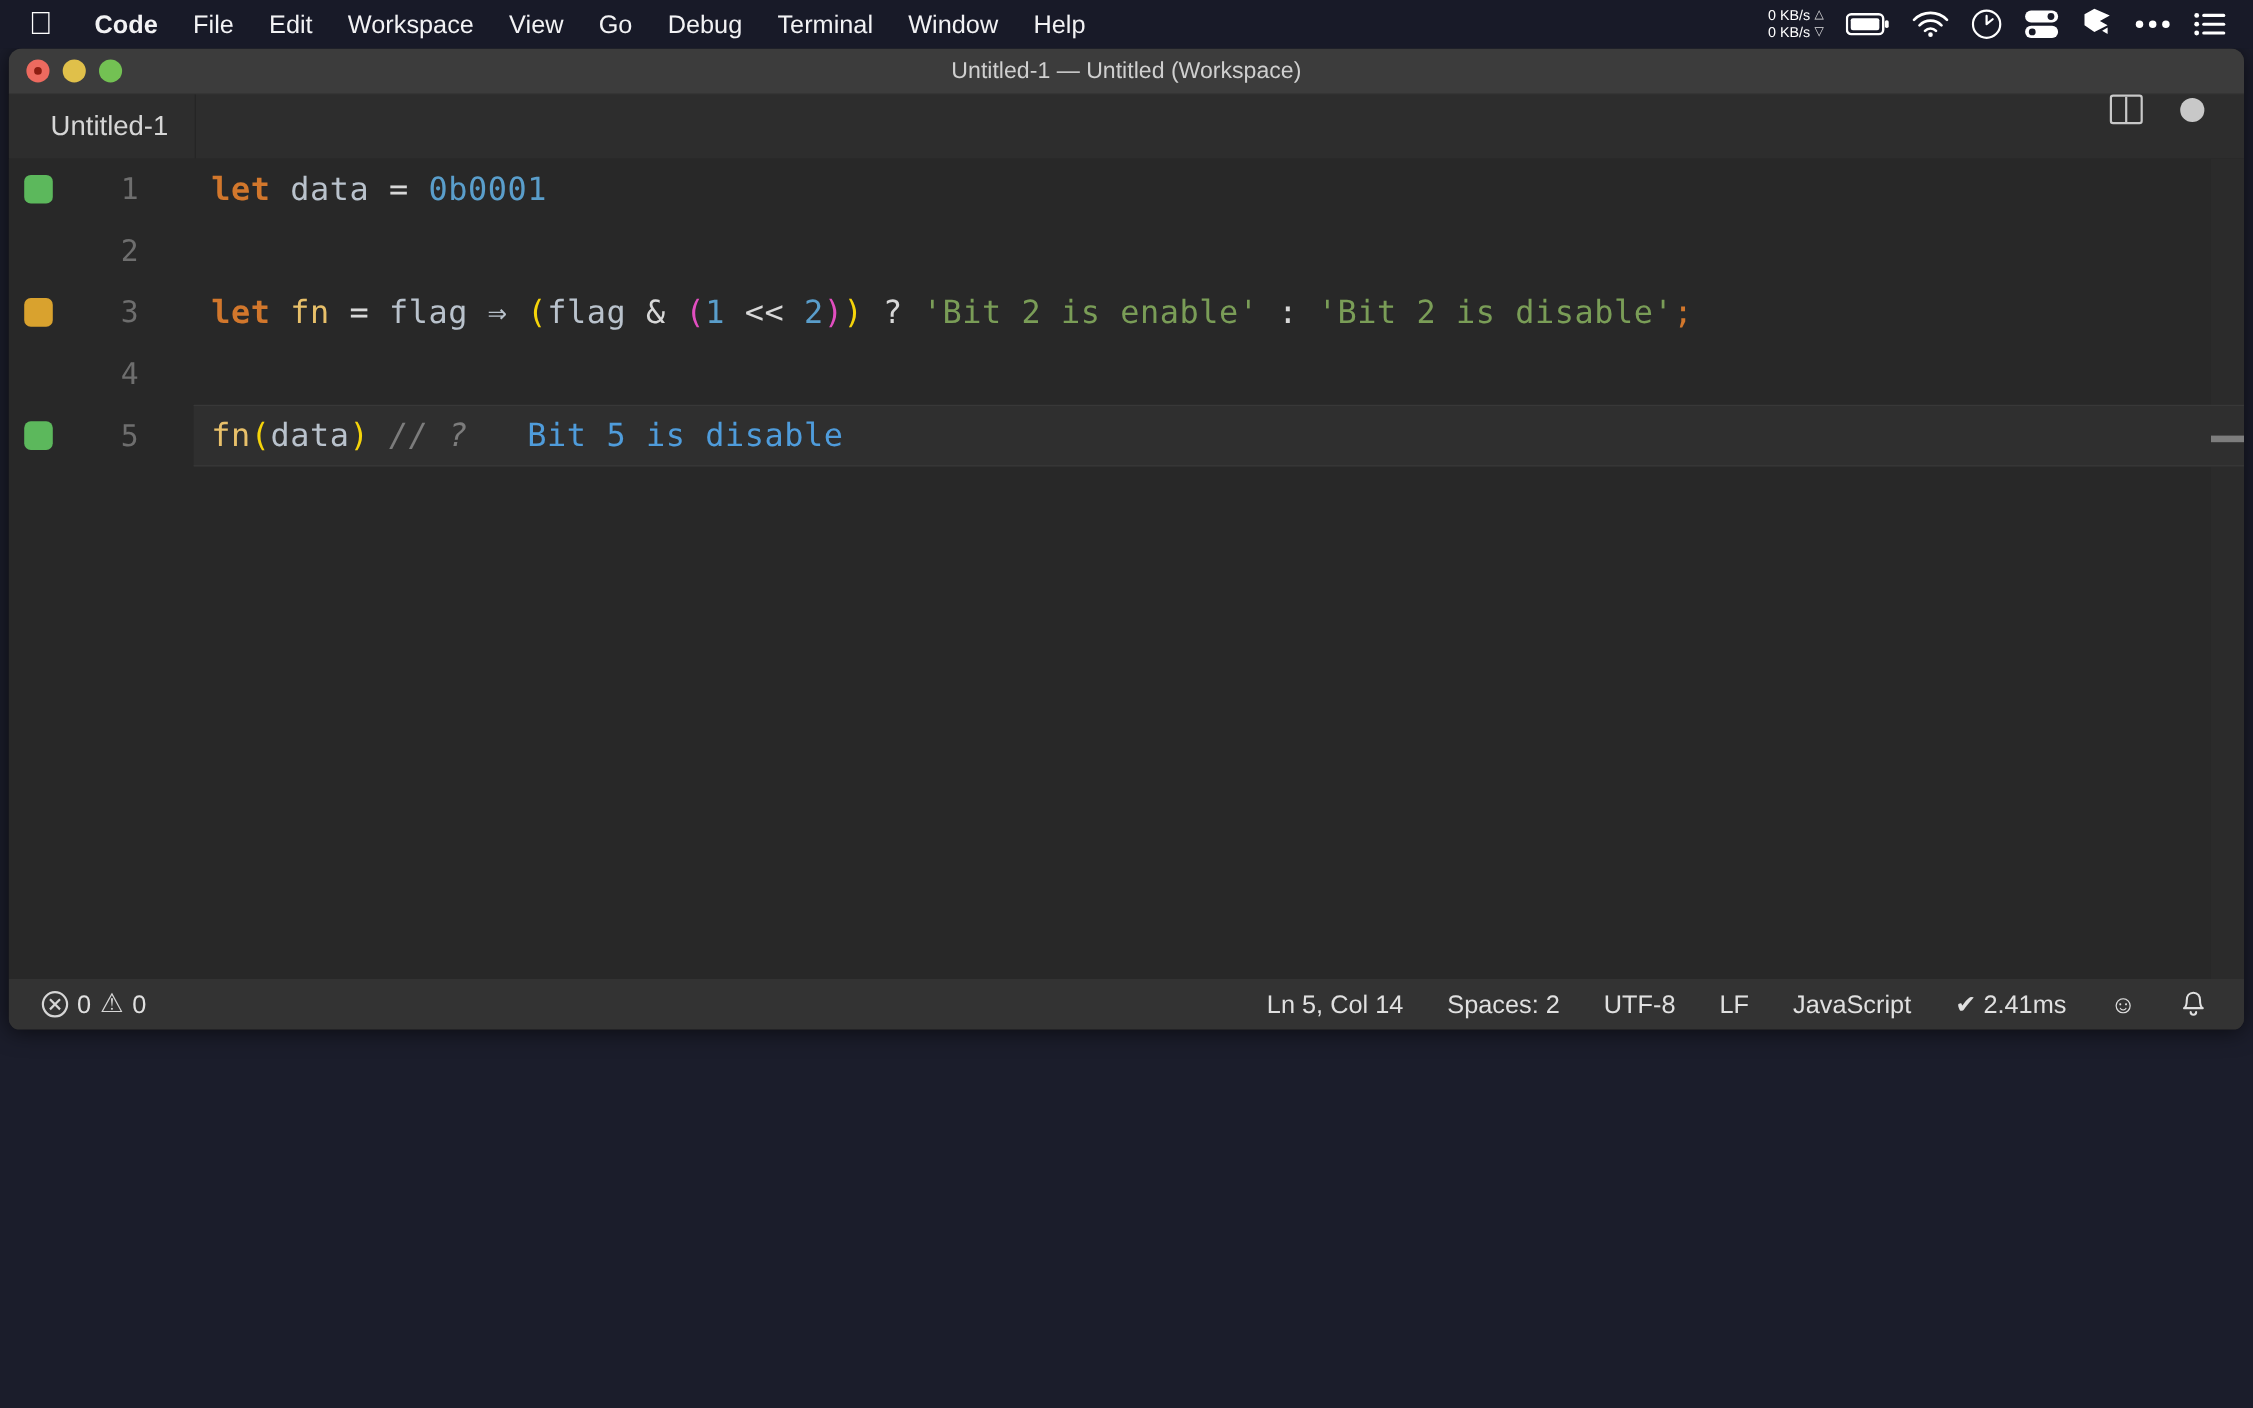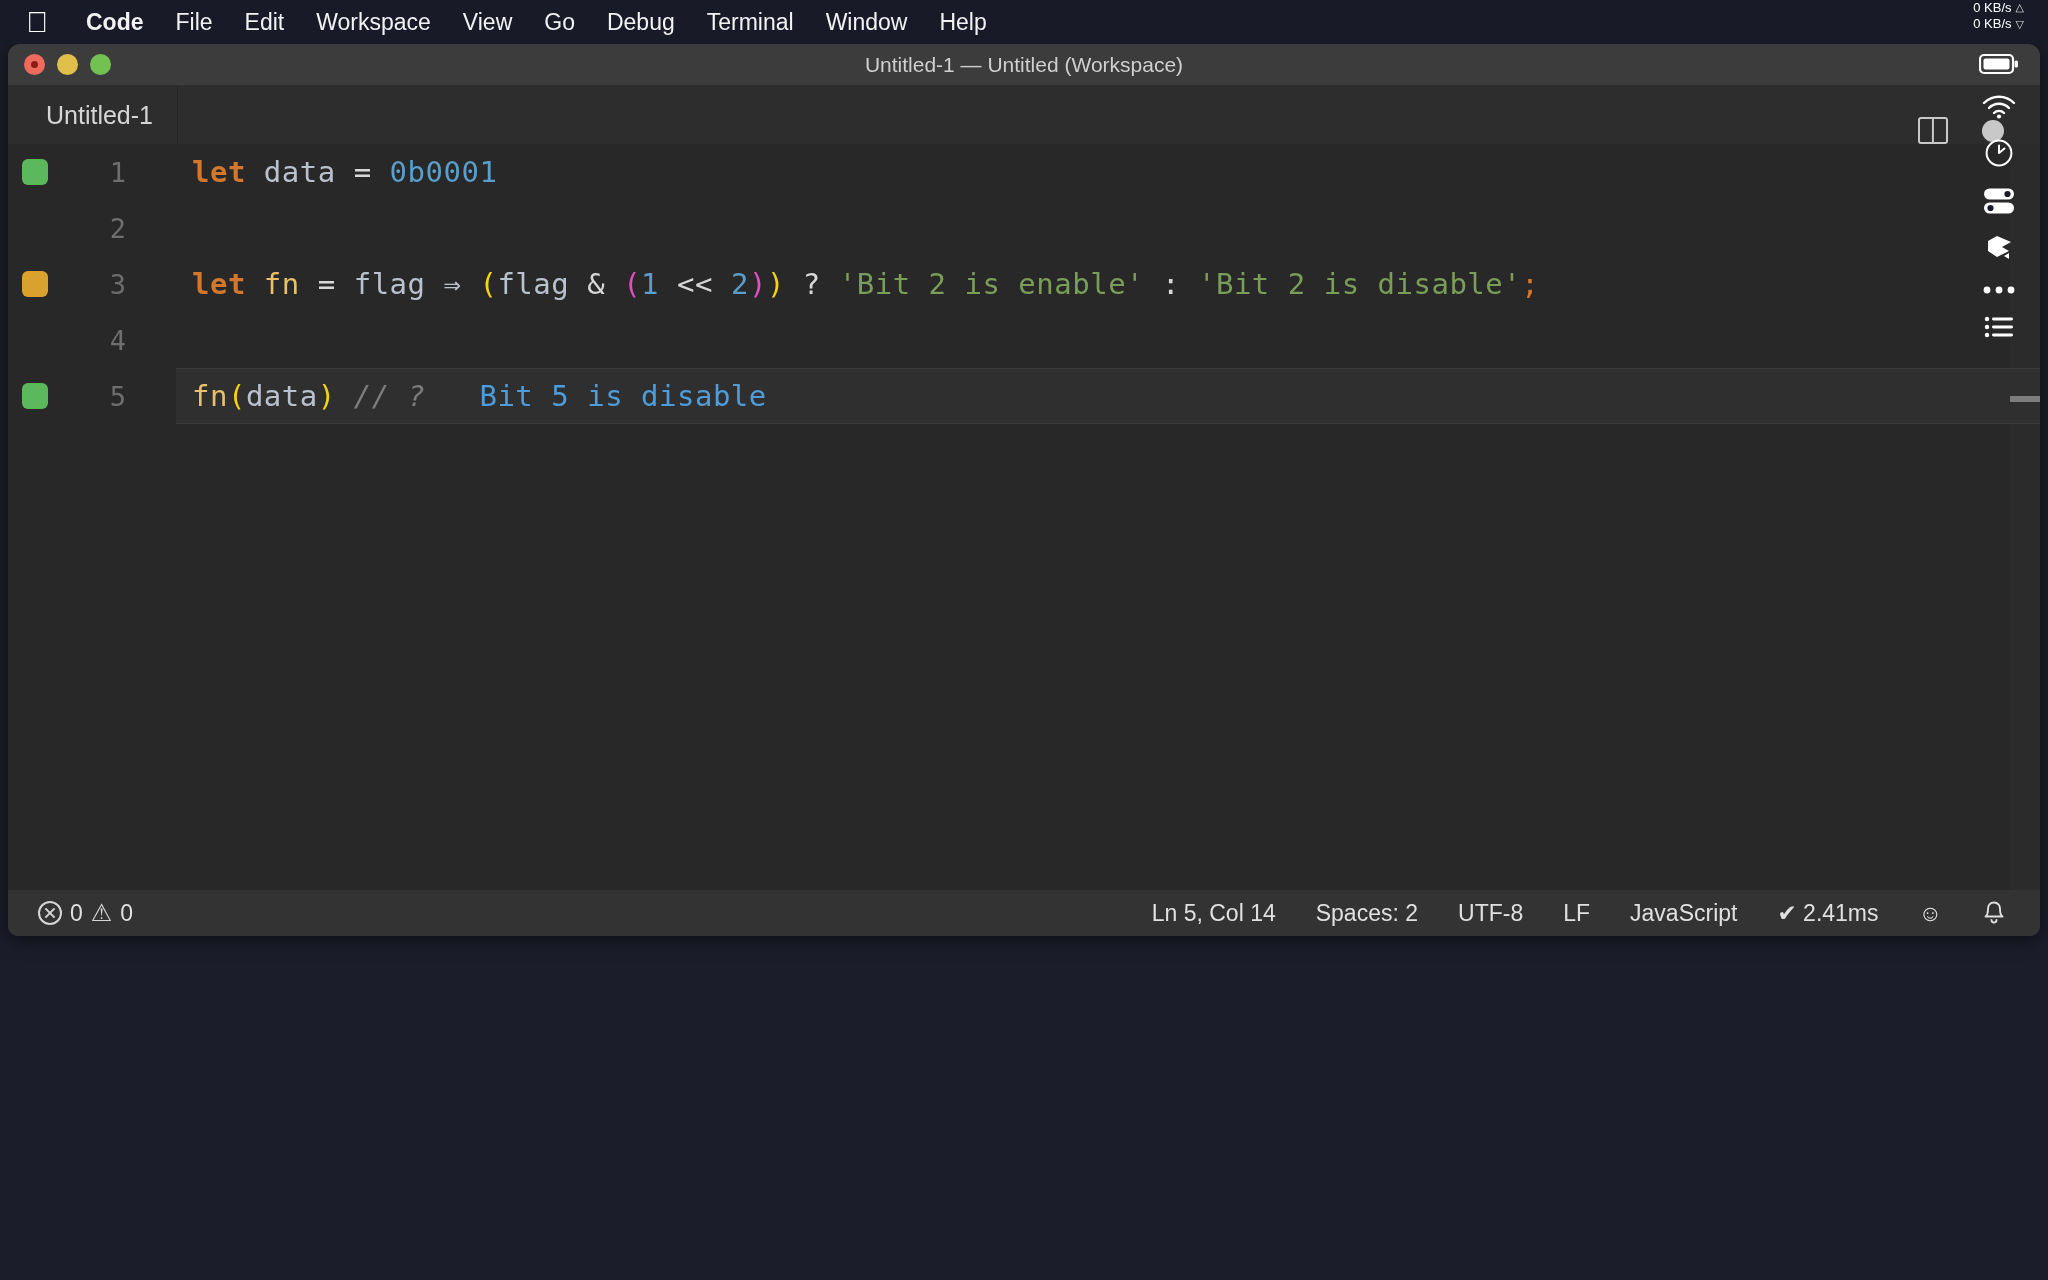--- a/index.html
+++ b/index.html
@@ -25,21 +25,21 @@
     font-size:29px; line-height:1; color:#fff;
   }
   .menu-item{
     font-size:23px; padding:0 16px; height:44px;
     display:flex; align-items:center; white-space:nowrap;
     color:#f2f2f4;
   }
   .menu-item.app-name{ font-weight:bold; }
   #menubar-right{
     margin-left:auto; display:flex; align-items:center;
-    height:44px; padding-right:24px; gap:20px;flex-direction:column;
+    height:44px; padding-right:24px; gap:20px;
   }
   .net-speed{
     display:flex; flex-direction:column; justify-content:center;
     font-size:13px; line-height:1.25; color:#ffffff;
     font-family:"Liberation Sans", sans-serif;
   }
   .net-row{ display:flex; align-items:center; gap:4px; white-space:nowrap; }
   .net-tri{ font-size:11px; opacity:.85; }
   .mb-icon{ display:flex; align-items:center; justify-content:center; color:#fff; }
 
@@ -68,21 +68,21 @@
   .tl.green{ background:#73c153; }
   #title-text{
     position:absolute; left:0; right:0; text-align:center;
     font-size:21px; color:#cfcfcf; pointer-events:none;
   }
 
   
   #tabrow{
     height:58px; width:100%;
     background:#2d2d2d;
-    display:flex; align-items:flex-end;
+    display:flex; align-items:flex-start;
     position:relative;
   }
   #tab{
     height:58px; display:flex; align-items:center;
     padding:0 24px 0 38px;
     background:#2d2d2d;
     font-size:25px; color:#d6d6d6;
     border-right:1px solid #252525;
   }
   #tab-actions{

